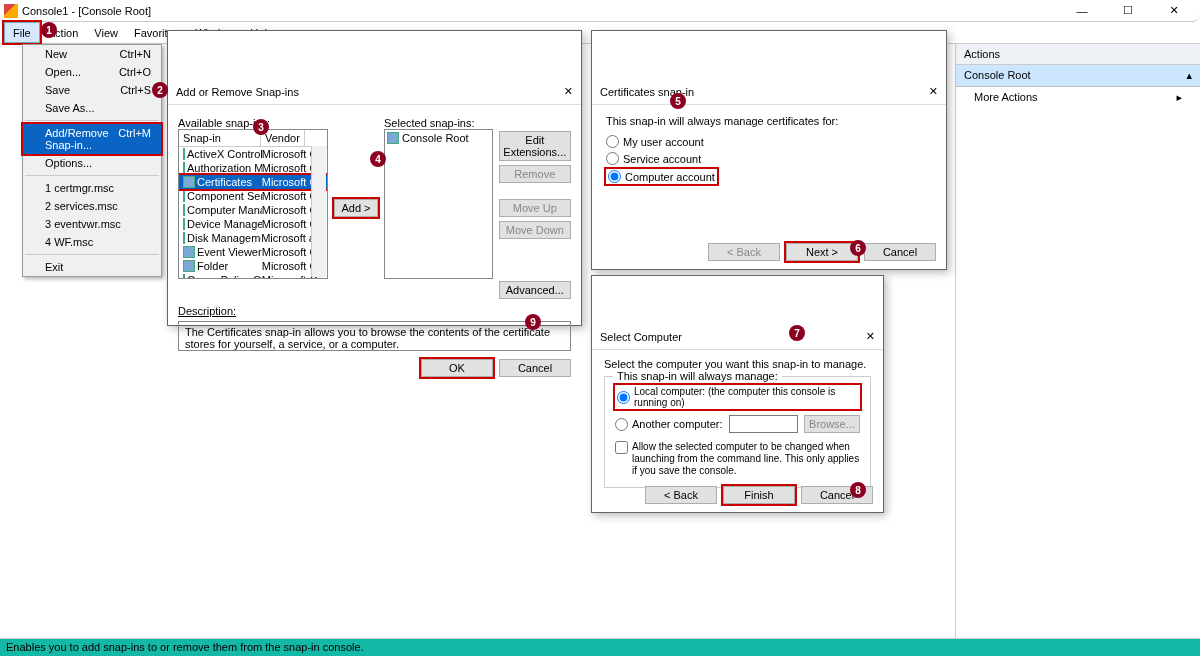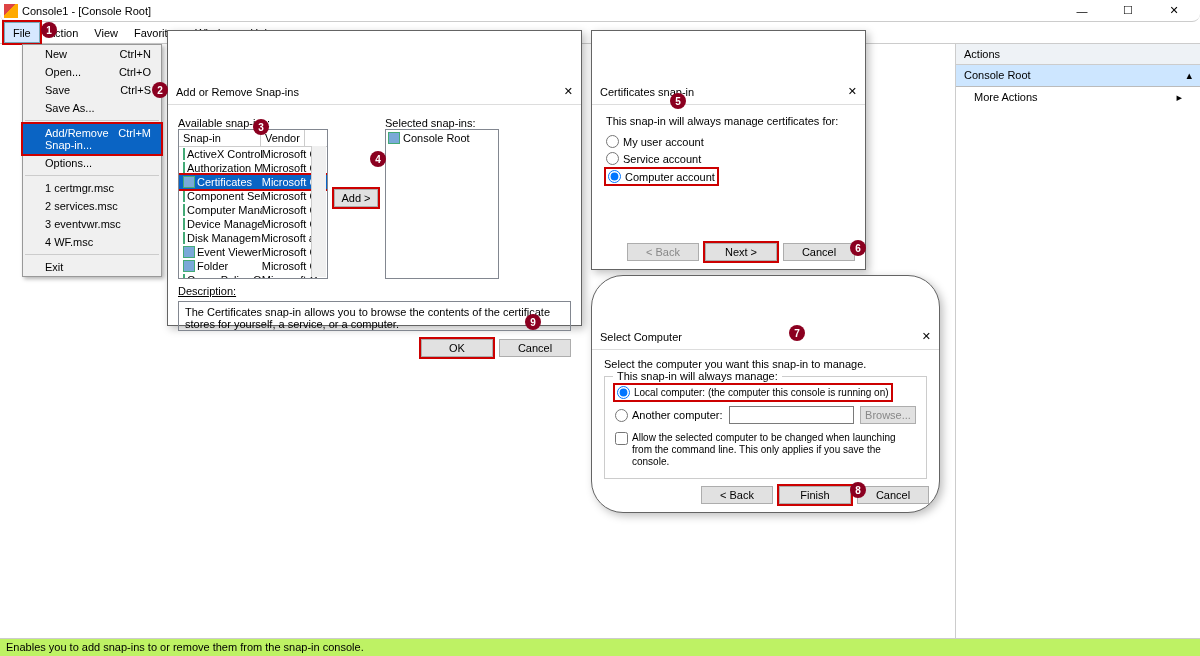--- a/index.html
+++ b/index.html
@@ -10,21 +10,21 @@
 .win-title .ctrls { display:flex; gap:2px; }
 .win-title .ctrls .c { width:44px; height:20px; display:flex; align-items:center; justify-content:center; }
 .menubar { height:22px; display:flex; align-items:stretch; padding:0 4px; border-bottom:1px solid #ccc; position:relative; }
 .menubar .mi { padding:3px 8px; display:flex; align-items:center; }
 .menubar .mi.active { background:#d6e8ff; border:1px solid #7ab; }
 .content { position:absolute; top:44px; bottom:18px; left:0; right:0; }
 .actions-pane { position:absolute; right:0; top:0; bottom:0; width:245px; border-left:1px solid #ccc; }
 .actions-hdr { background:#eef2f6; padding:4px 8px; font-weight:400; border-bottom:1px solid #ccc; }
 .actions-row { background:#cde6ff; padding:4px 8px; display:flex; justify-content:space-between; border-bottom:1px solid #bbb; }
 .actions-item { padding:4px 18px; display:flex; justify-content:space-between; }
-.statusbar { position:absolute; bottom:0; left:0; right:0; height:18px; background:#bef264; padding:2px 6px; border-top:1px solid #ccc; }
+.statusbar { position:absolute; bottom:0; left:0; right:0; height:18px; background:#14b8a6; padding:2px 6px; border-top:1px solid #ccc; }
 
 
 .dropdown { position:absolute; top:44px; left:22px; width:140px; background:#f0f0f0; border:1px solid #999; box-shadow:2px 2px 4px rgba(0,0,0,.3); z-index:5; }
 .dropdown .item { display:flex; justify-content:space-between; padding:3px 10px 3px 22px; }
 .dropdown .sep { height:1px; background:#ccc; margin:3px 2px; }
 .dropdown .item.highlight { background:#0a64c4; color:#fff; }
 
 
 .dialog { position:absolute; background:#fff; border:1px solid #646464; box-shadow:3px 3px 8px rgba(0,0,0,.25); }
 .dlg-title { height:26px; background:#fff; border-bottom:1px solid #ddd; display:flex; align-items:center; padding:0 8px; justify-content:space-between;margin-top:48px; }
@@ -199,31 +199,40 @@
       </div>
       <div style="width:114px;">
         <div>Selected snap-ins:</div>
         <div class="selected-list">
           <div style="display:flex;gap:3px;align-items:center;">
               <span class="mini-icon"></span>
               <span>Console Root</span>
             </div>
         </div>
       </div>
+      <div style="width:76px;display:flex;flex-direction:column;gap:4px;margin-top:14px;">
+        <div class="btn">Edit Extensions...</div>
+        <div class="btn dim">Remove</div>
+        <div style="height:8px"></div>
+        <div class="btn dim">Move Up</div>
+        <div class="btn dim">Move Down</div>
+        <div style="flex:1"></div>
+        <div class="btn" style="margin-top:34px">Advanced...</div>
+      </div>
     </div>
     <div style="margin-top:6px;text-decoration:underline;">Description:</div>
     <div class="desc-box">The Certificates snap-in allows you to browse the contents of the certificate stores for yourself, a service, or a computer.</div>
     <div style="display:flex;justify-content:flex-end;gap:6px;margin-top:8px;">
       <div class="btn red-box">OK</div>
       <div class="btn">Cancel</div>
     </div>
   </div>
 </div>
 
-<div class="dialog" style="left:591px; top:30px; width:275px; height:240px;">
+<div class="dialog" style="left:591px; top:30px; width:356px; height:240px;">
   <div class="dlg-title">
     <span>Certificates snap-in</span>
     <span>✕</span>
   </div>
   <div style="padding:10px 14px;">
     <div>This snap-in will always manage certificates for:</div>
     <div style="margin-top:8px;display:flex;flex-direction:column;gap:4px;">
       <label>
           <input type="radio" name="ca" style="">
           <span>My user account</span>
@@ -238,21 +247,21 @@
         </label>
     </div>
   </div>
   <div style="position:absolute;bottom:8px;right:10px;display:flex;gap:6px;">
     <div class="btn dim">&lt; Back</div>
     <div class="btn red-box">Next &gt;</div>
     <div class="btn">Cancel</div>
   </div>
 </div>
 
-<div class="dialog" style="left:591px; top:275px; width:349px; height:238px;border-radius:32px;">
+<div class="dialog" style="left:591px; top:275px; width:293px; height:238px;">
   <div class="dlg-title">
     <span>Select Computer</span>
     <span>✕</span>
   </div>
   <div style="padding:8px 12px;">
     <div>Select the computer you want this snap-in to manage.</div>
     <div class="groupbox">
       <legend>This snap-in will always manage:</legend>
       <label class="red-box" style="padding:1px 2px;width:fit-content;">
           <input type="radio" name="sc" checked="" style="">

